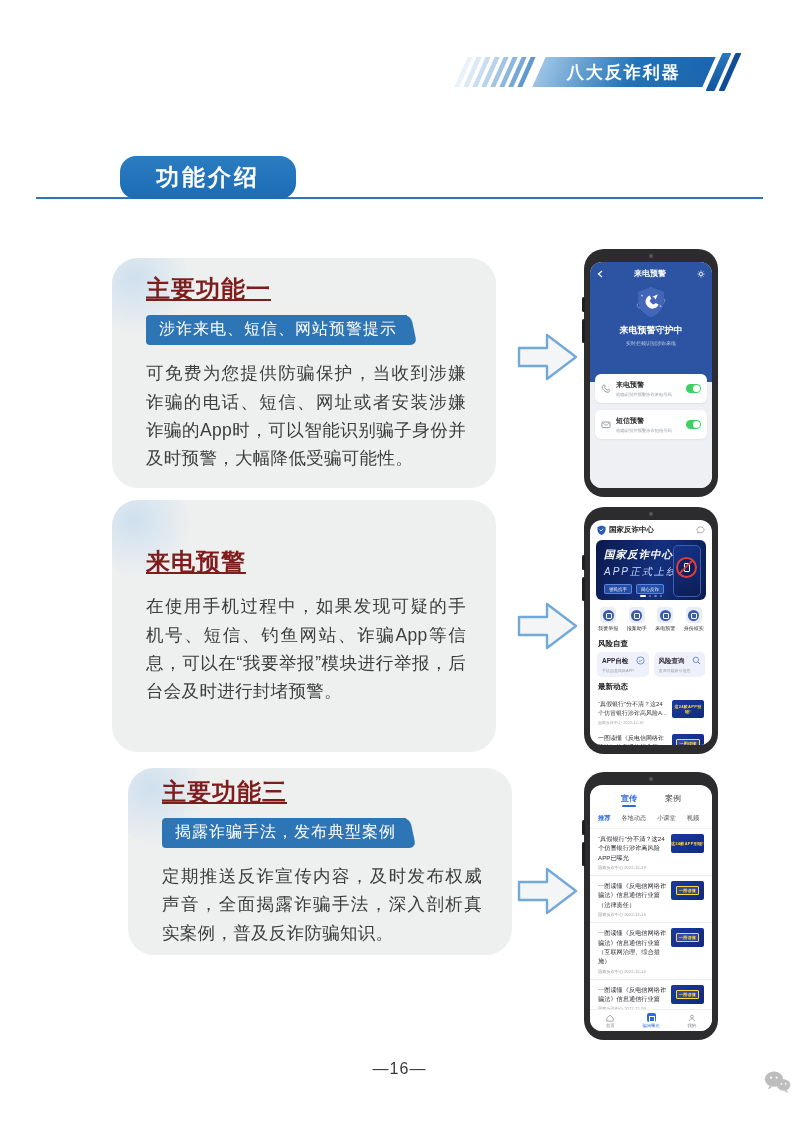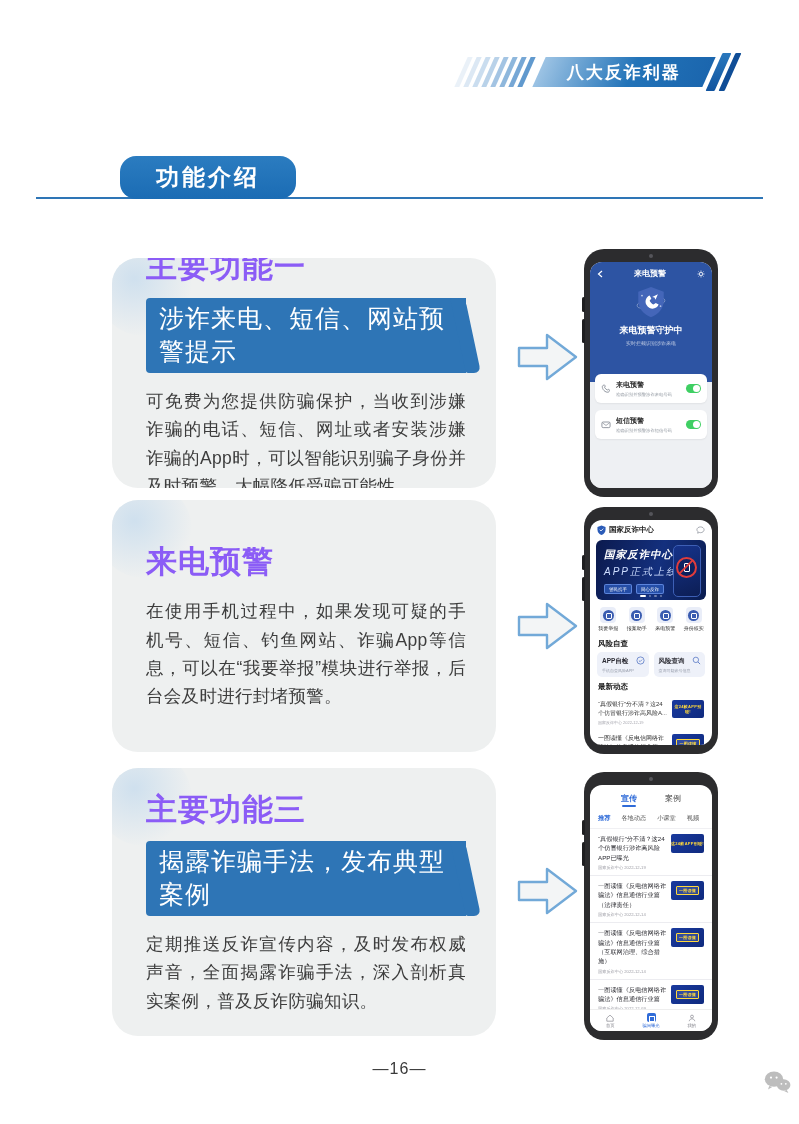--- a/index.html
+++ b/index.html
@@ -24,23 +24,23 @@
   .sec-rule{position:absolute;left:36px;right:36px;top:197px;height:2px;background:#2e75b6;}
 
   
   .card{position:absolute;left:112px;width:384px;background:#eef0f0;border-radius:26px;overflow:hidden;
         display:flex;flex-direction:column;justify-content:center;align-items:flex-start;
         padding:0 30px 0 34px;box-sizing:border-box;}
   .card::before{content:"";position:absolute;left:-16px;top:-18px;width:96px;height:96px;border-radius:50%;
         background:radial-gradient(circle at 40% 40%,#cfe0ee 0%,rgba(207,224,238,0) 72%);}
   .card.c1{top:258px;height:230px;}
   .card.c2{top:500px;height:252px;}
-  .card.c3{top:768px;height:268px;}
-  .f-title{position:relative;color:#8b5cf6;font-size:31px;font-weight:700;letter-spacing:1px;}
-  .ribbon{position:relative;margin-top:10px;background:#2e75b6;color:#fff;font-size:25px;
+  .card.c3{top:768px;height:187px;margin-left:16px;}
+  .f-title{position:relative;color:#7f1d1d;font-size:24px;font-weight:700;letter-spacing:1px;text-decoration:underline;}
+  .ribbon{position:relative;margin-top:10px;background:#2e75b6;color:#fff;font-size:16px;
           padding:4px 10px 5px 13px;border-radius:4px 0 0 4px;letter-spacing:1px;}
   .ribbon::after{content:"";position:absolute;top:0;bottom:0;right:-7px;width:15px;background:#2e75b6;
           transform:skewX(12deg);border-radius:2px 7px 7px 2px;}
   .f-body{position:relative;margin:14px 0 0;font-size:17.5px;color:#3d3d3d;line-height:1.62;
           text-align:justify;letter-spacing:.3px;}
 
   
   .arrow{position:absolute;left:513px;width:70px;height:60px;}
   .arrow.a1{top:327px;} .arrow.a2{top:596px;} .arrow.a3{top:861px;}
 

